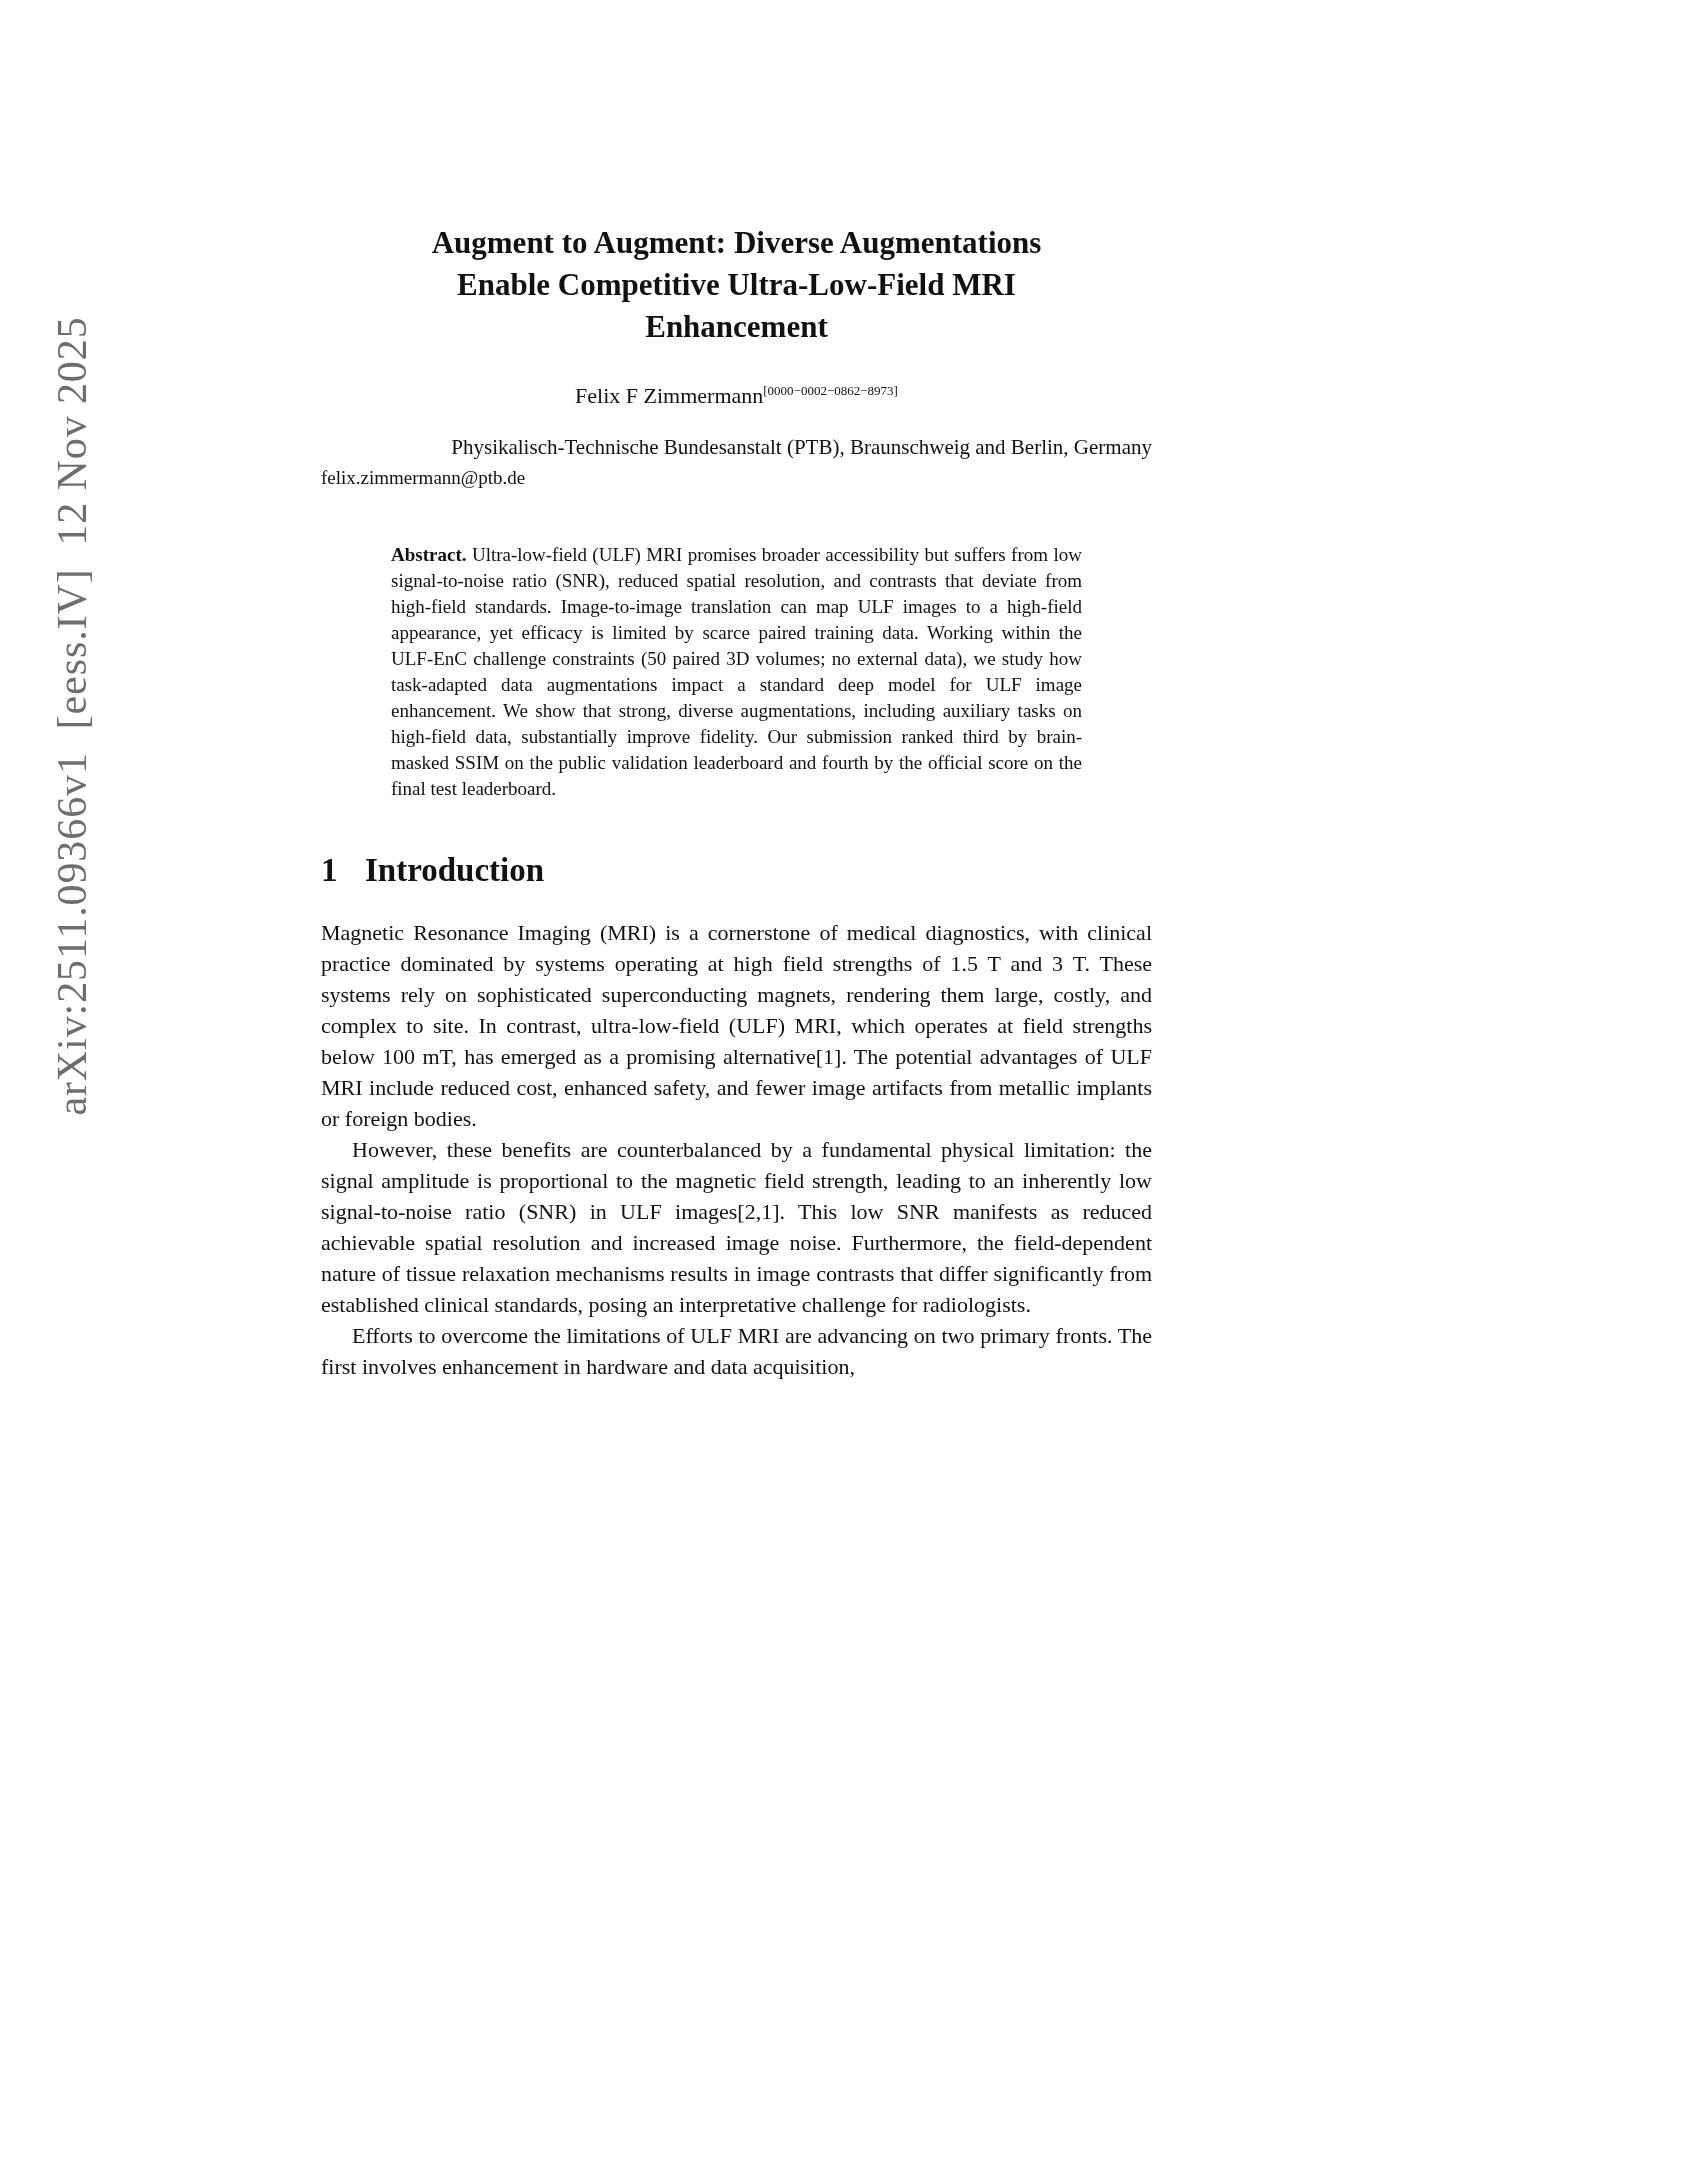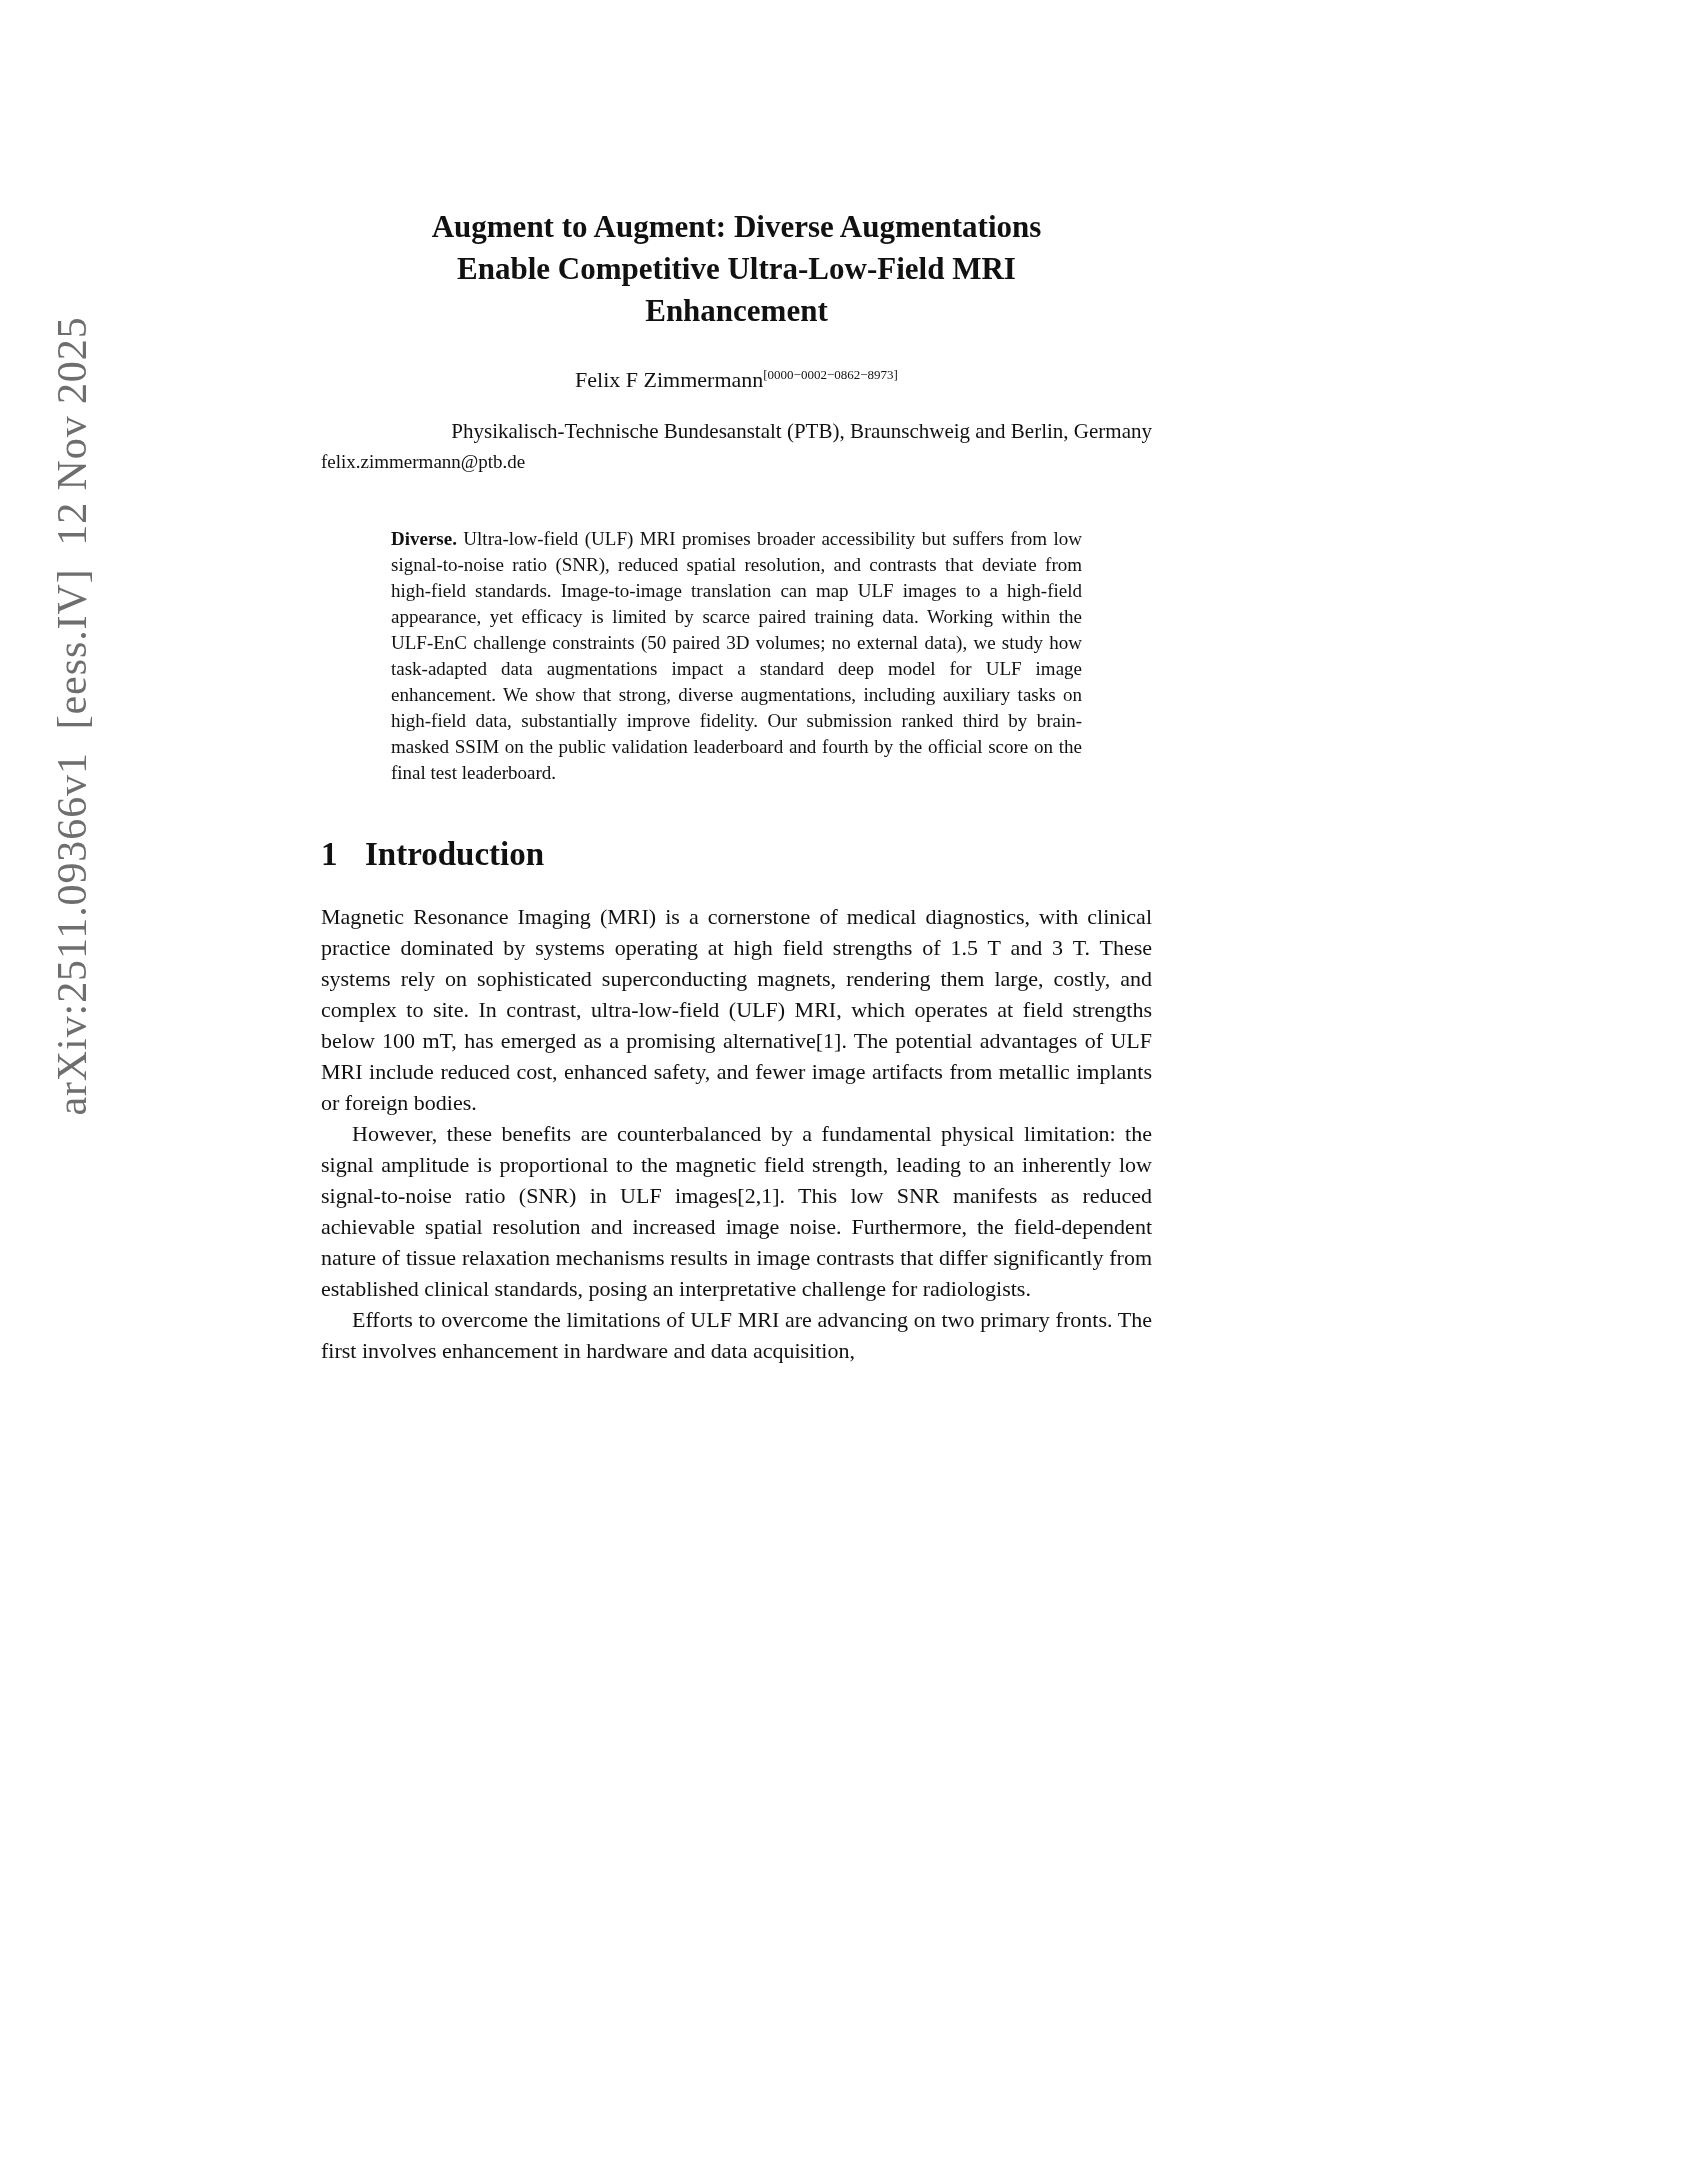--- a/index.html
+++ b/index.html
@@ -24,21 +24,21 @@
     transform-origin: center center;
     white-space: pre;
     font-size: 42px;
     color: #6e6e6e;
     letter-spacing: 0.9px;
     font-family: "Liberation Serif", "DejaVu Serif", serif;
   }
   .content {
     position: absolute;
     left: 321px;
-    top: 206px;
+    top: 222px;
     width: 831px;
   }
   .title {
     margin: 0;
     font-size: 31px;
     font-weight: bold;
     text-align: center;
     line-height: 42px;
     color: #111111;
   }
@@ -112,21 +112,21 @@
     </h1>
 
     <div class="author-line">
       <span>Felix F Zimmermann</span><sup>[0000−0002−0862−8973]</sup>
     </div>
 
     <div class="affiliation">Physikalisch-Technische Bundesanstalt (PTB), Braunschweig and Berlin, Germany</div>
 
     <div class="email">felix.zimmermann@ptb.de</div>
 
-    <p class="abstract"><b>Diverse.</b>
+    <p class="abstract"><b>Abstract.</b>
       <span>Ultra-low-field (ULF) MRI promises broader accessibility but suffers from low signal-to-noise ratio (SNR), reduced spatial resolution, and contrasts that deviate from high-field standards. Image-to-image translation can map ULF images to a high-field appearance, yet efficacy is limited by scarce paired training data. Working within the ULF-EnC challenge constraints (50 paired 3D volumes; no external data), we study how task-adapted data augmentations impact a standard deep model for ULF image enhancement. We show that strong, diverse augmentations, including auxiliary tasks on high-field data, substantially improve fidelity. Our submission ranked third by brain-masked SSIM on the public validation leaderboard and fourth by the official score on the final test leaderboard.</span></p>
 
 
 
     <h2 class="section-heading">
       <span class="sec-num">1</span><span>Introduction</span>
     </h2>
 
     <p class="para first">Magnetic Resonance Imaging (MRI) is a cornerstone of medical diagnostics, with clinical practice dominated by systems operating at high field strengths of 1.5 T and 3 T. These systems rely on sophisticated superconducting magnets, rendering them large, costly, and complex to site. In contrast, ultra-low-field (ULF) MRI, which operates at field strengths below 100 mT, has emerged as a promising alternative[1]. The potential advantages of ULF MRI include reduced cost, enhanced safety, and fewer image artifacts from metallic implants or foreign bodies.</p>
 

